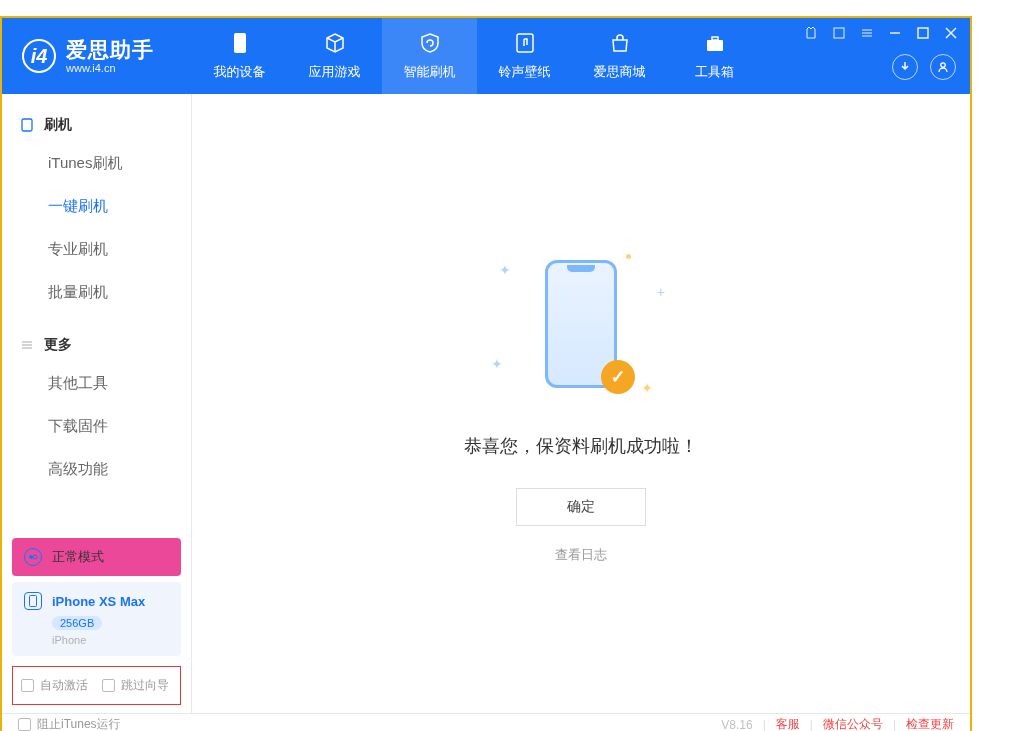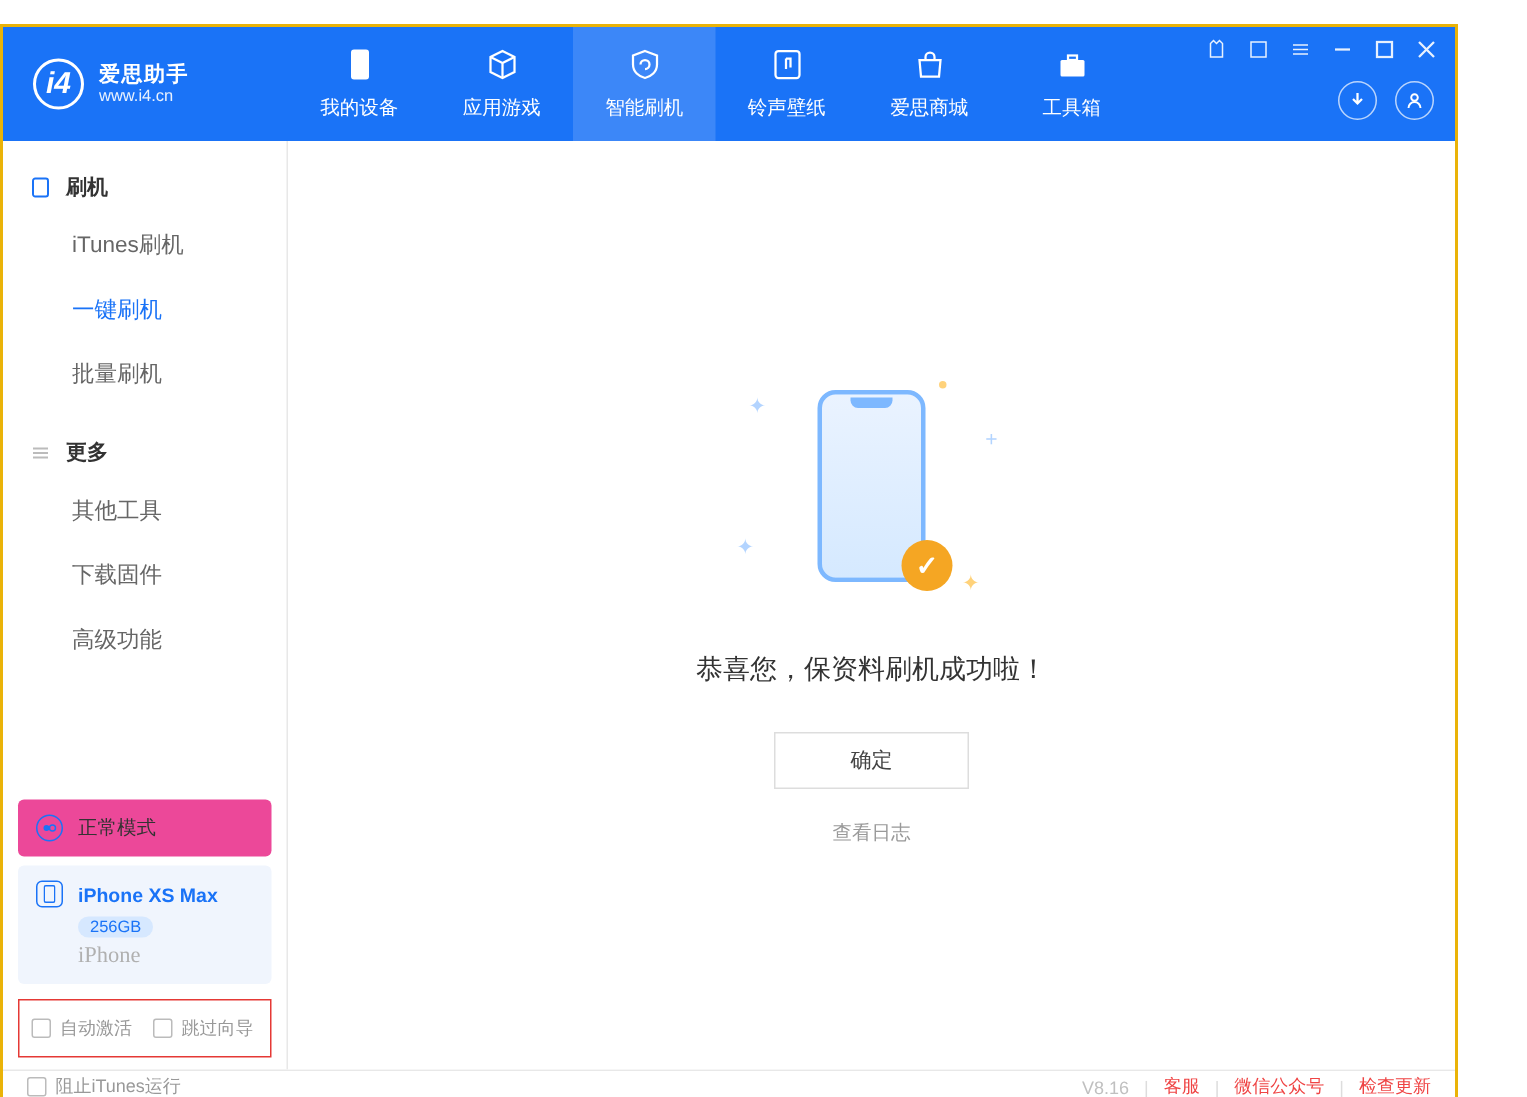--- a/index.html
+++ b/index.html
@@ -4,21 +4,21 @@
 <style>
 * { box-sizing: border-box; margin: 0; padding: 0; }
 body { font-family: "Microsoft YaHei", Arial, sans-serif; font-size: 13px; color: #333; background: #fff; }
 .window { width: 972px; height: 731px; border: 2px solid #eab308; display: flex; flex-direction: column; position: relative; margin-top: 16px; }
 
 
 .header { height: 76px; background: linear-gradient(to right, #1a73f7, #1a73f7); display: flex; align-items: center; color: #fff; position: relative; }
 .logo-area { display: flex; align-items: center; padding: 0 20px; width: 190px; }
 .logo-circle { width: 34px; height: 34px; border-radius: 50%; border: 2px solid #fff; display: flex; align-items: center; justify-content: center; font-weight: bold; font-style: italic; font-size: 20px; margin-right: 10px; }
 .logo-text { display: flex; flex-direction: column; line-height: 1.2; }
-.logo-title { font-size: 14px; font-weight: bold; letter-spacing: 1px; }
+.logo-title { font-size: 21px; font-weight: bold; letter-spacing: 1px; }
 .logo-sub { font-size: 11px; opacity: 0.9; }
 
 .nav-tabs { display: flex; height: 100%; }
 .nav-tab { width: 95px; display: flex; flex-direction: column; align-items: center; justify-content: center; cursor: pointer; font-size: 13px; gap: 8px; }
 .nav-tab.active { background: rgba(255,255,255,0.15); }
 .nav-tab-icon { width: 24px; height: 24px; display: flex; align-items: center; justify-content: center; }
 
 .window-controls { position: absolute; right: 12px; top: 8px; display: flex; gap: 14px; align-items: center; }
 .wc { width: 14px; height: 14px; cursor: pointer; display: flex; align-items: center; justify-content: center; color: #fff; opacity: 0.9; }
 .user-circles { position: absolute; right: 14px; top: 36px; display: flex; gap: 12px; }
@@ -36,21 +36,21 @@
 .sb-item.active { color: #1a73f7; }
 .sb-more-icon { color: #bbb; }
 
 .sb-bottom { margin-top: auto; }
 .sb-card { background: #ec4899; margin: 6px 10px; padding: 10px 12px; border-radius: 4px; display: flex; align-items: center; gap: 10px; font-size: 13px; color: #333; }
 .sb-card-icon { width: 18px; height: 18px; border-radius: 50%; border: 1.5px solid #1a73f7; display: flex; align-items: center; justify-content: center; color: #1a73f7; font-size: 10px; }
 .sb-device-card { background: #f0f5fd; margin: 6px 10px 10px; padding: 10px 12px; border-radius: 4px; }
 .sb-device-row { display: flex; align-items: center; gap: 10px; color: #1a73f7; font-weight: bold; font-size: 13px; }
 .sb-device-icon { width: 18px; height: 18px; border: 1.5px solid #1a73f7; border-radius: 4px; display: flex; align-items: center; justify-content: center; }
 .storage-badge { background: #d6e8ff; color: #1a73f7; font-size: 11px; padding: 1px 8px; border-radius: 9px; margin-top: 6px; display: inline-block; margin-left: 28px; }
-.device-type { color: #b0b0b0; font-size: 15px; margin-left: 28px; margin-top: 4px; font-family: Liberation Serif, serif; }
+.device-type { color: #b0b0b0; font-size: 11px; margin-left: 28px; margin-top: 4px; }
 
 .sb-checks { border: 1.5px solid #e53935; margin: 0 10px 8px; padding: 10px 8px; display: flex; gap: 14px; align-items: flex-start; }
 .chk { display: flex; align-items: center; gap: 6px; font-size: 12px; color: #999; cursor: pointer; }
 .chk-box { width: 13px; height: 13px; border: 1px solid #bbb; border-radius: 2px; }
 
 
 .main { flex: 1; display: flex; flex-direction: column; align-items: center; justify-content: center; position: relative; background: #fff; }
 .illustration { position: relative; width: 200px; height: 160px; margin-bottom: 30px; display: flex; align-items: center; justify-content: center; }
 .phone-shape { width: 72px; height: 128px; border: 3px solid #7db8ff; border-radius: 12px; background: linear-gradient(to bottom, #eaf3ff, #d5e9ff); position: relative; }
 .phone-notch { position: absolute; top: 2px; left: 50%; transform: translateX(-50%); width: 28px; height: 7px; background: #7db8ff; border-radius: 0 0 5px 5px; }
@@ -203,20 +203,21 @@
         <div class="sb-header">
           <span class="sb-header-icon">
               <svg width="12" height="14" viewBox="0 0 12 14">
                 <rect x="1" y="1" width="10" height="12" rx="1.5" fill="none" stroke="#1a73f7" stroke-width="1.3"></rect>
               </svg>
             </span>
           <span>刷机</span>
         </div>
         <div class="sb-item">iTunes刷机</div>
         <div class="sb-item active">一键刷机</div>
+        <div class="sb-item">专业刷机</div>
         <div class="sb-item">批量刷机</div>
       </div>
       <div class="sb-section">
         <div class="sb-header">
           <span class="sb-header-icon sb-more-icon">
               <svg width="12" height="12" viewBox="0 0 12 12">
                 <line x1="1" y1="3" x2="11" y2="3" stroke="#bbb" stroke-width="1.3"></line>
                 <line x1="1" y1="6" x2="11" y2="6" stroke="#bbb" stroke-width="1.3"></line>
                 <line x1="1" y1="9" x2="11" y2="9" stroke="#bbb" stroke-width="1.3"></line>
               </svg>

